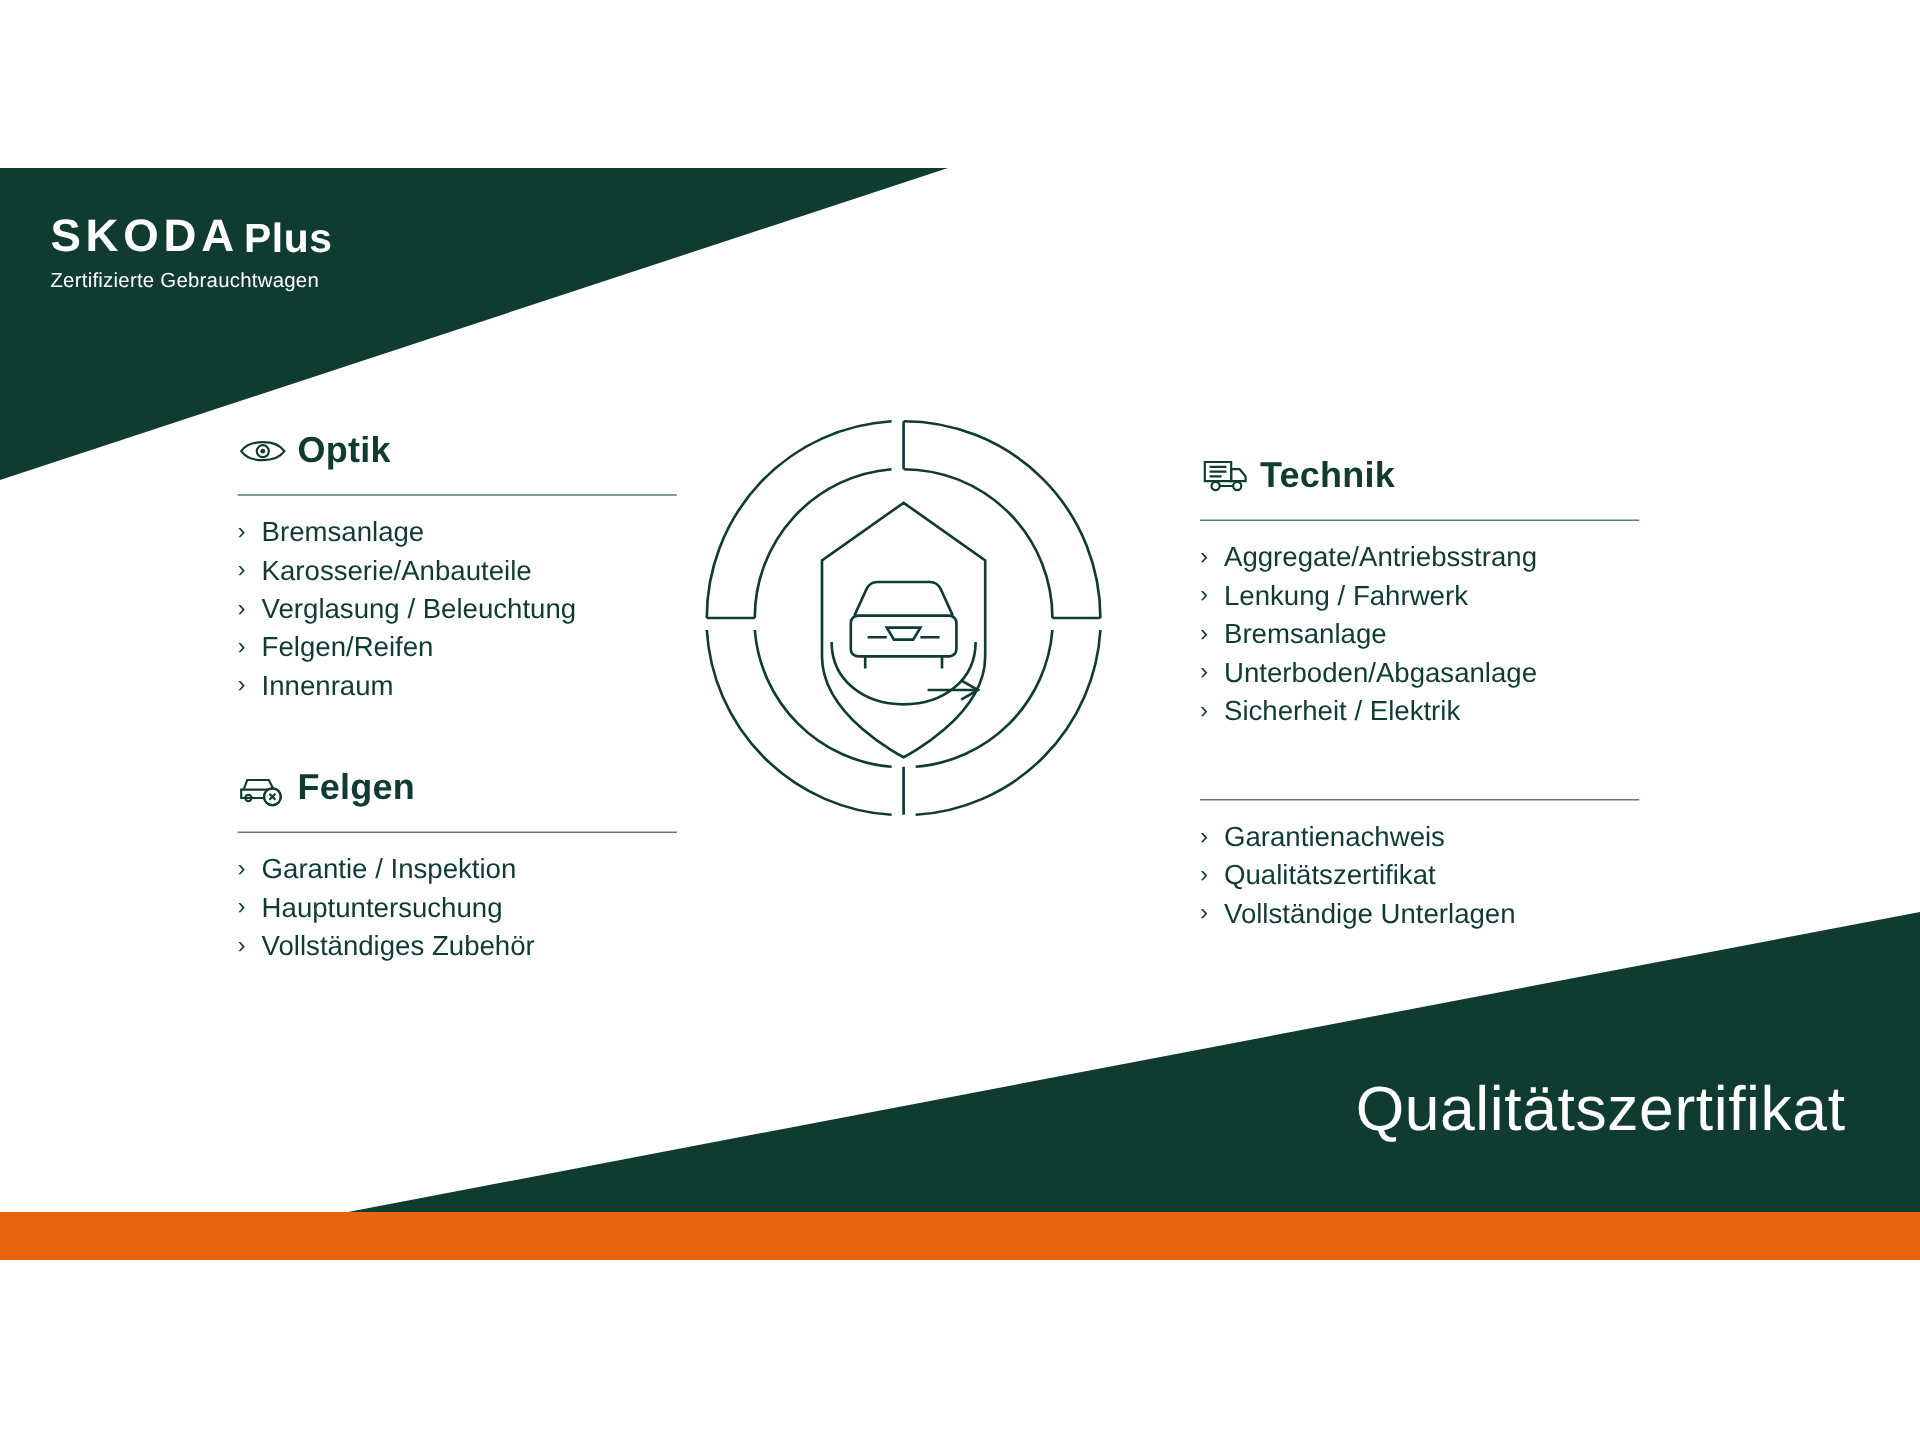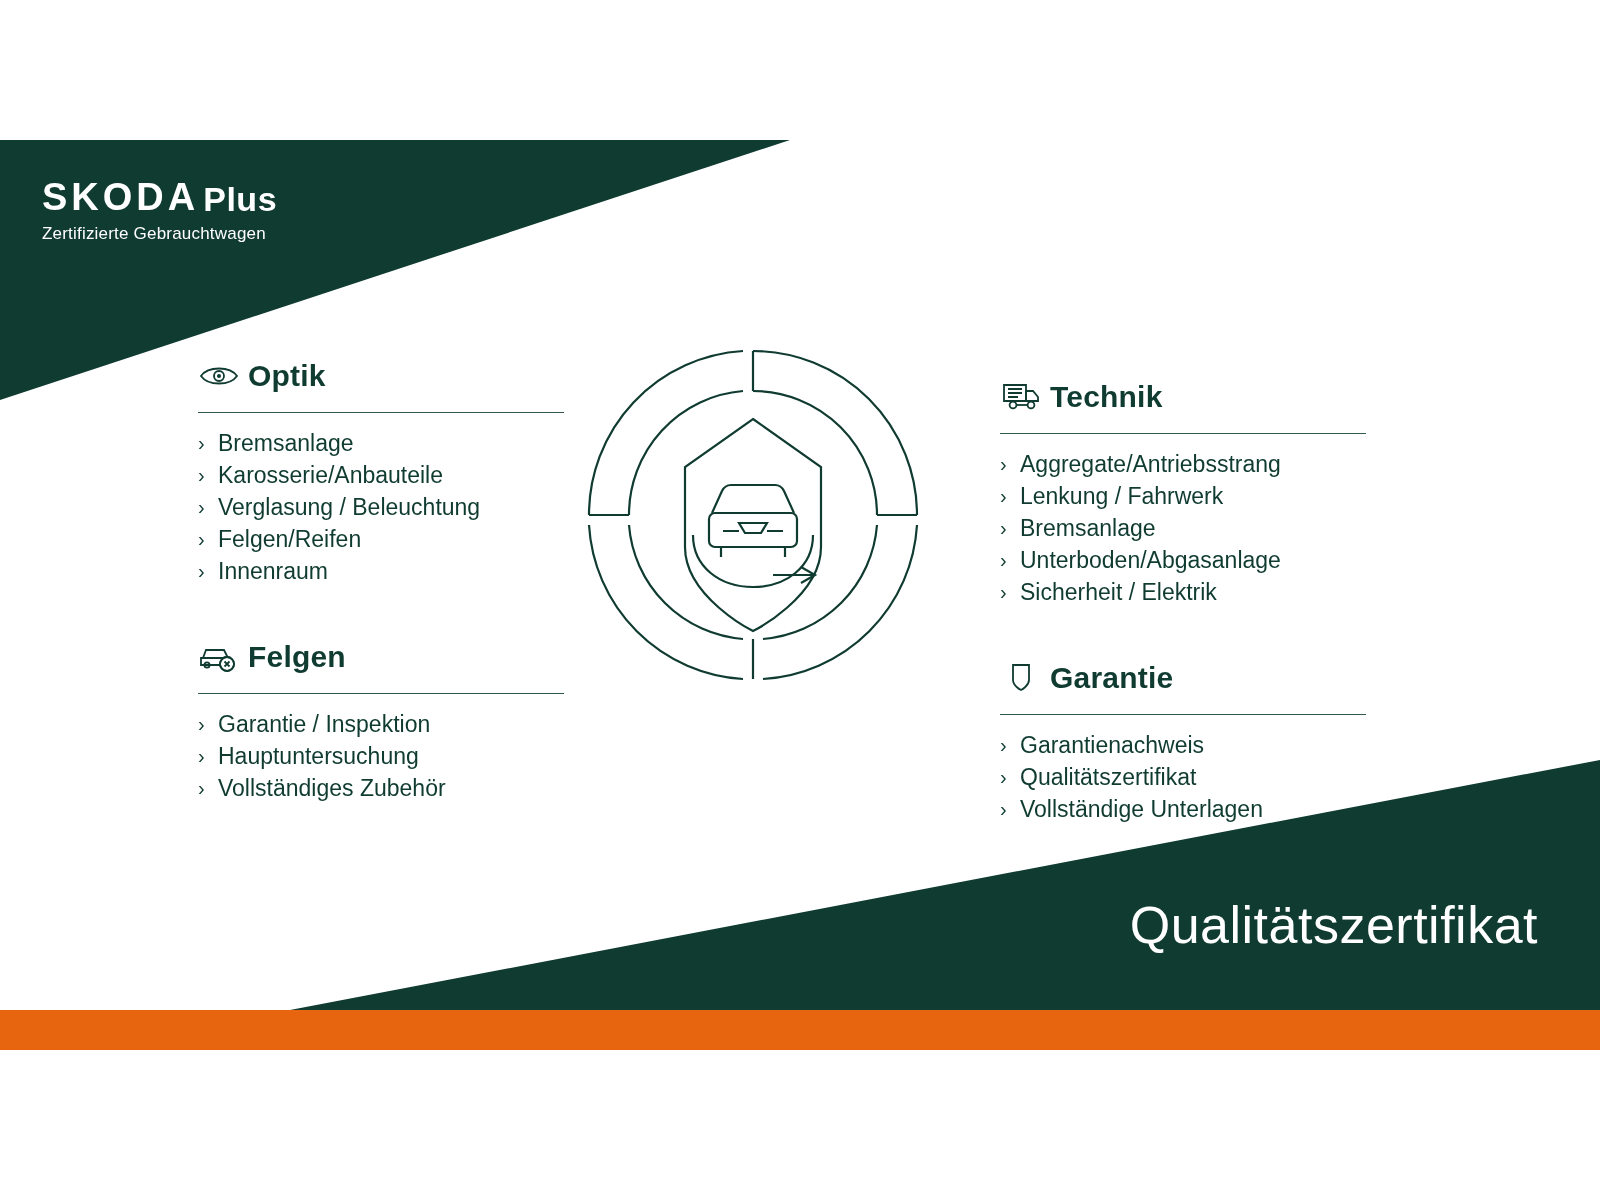--- a/index.html
+++ b/index.html
@@ -249,28 +249,20 @@
     </div>
     <div class="divider"></div>
     <ul class="items">
       <li><span class="chev">›</span><span>Garantie / Inspektion</span></li>
       <li><span class="chev">›</span><span>Hauptuntersuchung</span></li>
       <li><span class="chev">›</span><span>Vollständiges Zubehör</span></li>
     </ul>
   </div>
 
   <div class="col col-right row-bottom">
-    <div class="section-head">
-      <span class="section-icon">
-        <svg width="42" height="36" viewBox="0 0 42 36" fill="none" stroke="#0f3b30" stroke-width="1.8">
-          <path d="M13 5 h16 v15 c0 6 -8 10 -8 10 c0 0 -8 -4 -8 -10 z"></path>
-        </svg>
-      </span>
-      <span class="section-title">Garantie</span>
-    </div>
     <div class="divider"></div>
     <ul class="items">
       <li><span class="chev">›</span><span>Garantienachweis</span></li>
       <li><span class="chev">›</span><span>Qualitätszertifikat</span></li>
       <li><span class="chev">›</span><span>Vollständige Unterlagen</span></li>
     </ul>
   </div>
 
   <div class="emblem">
     <svg width="360" height="370" viewBox="0 0 360 370" fill="none" stroke="#0f3b30" stroke-width="2.2">

